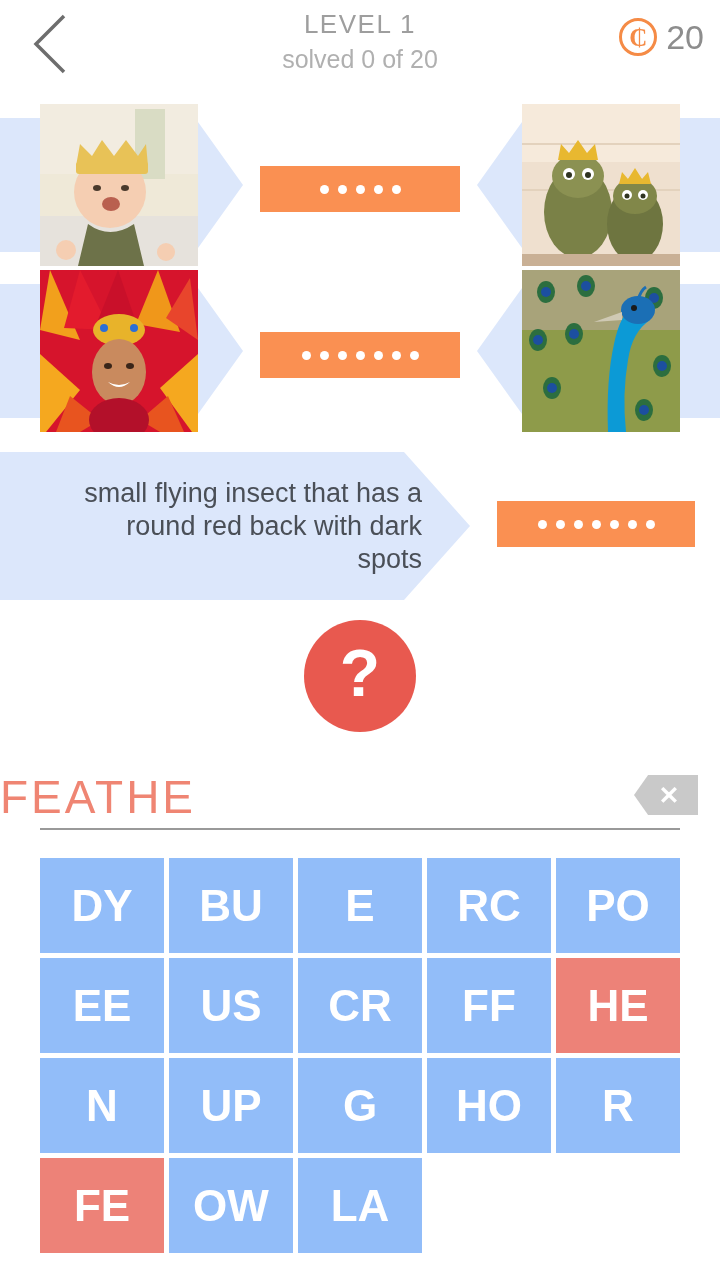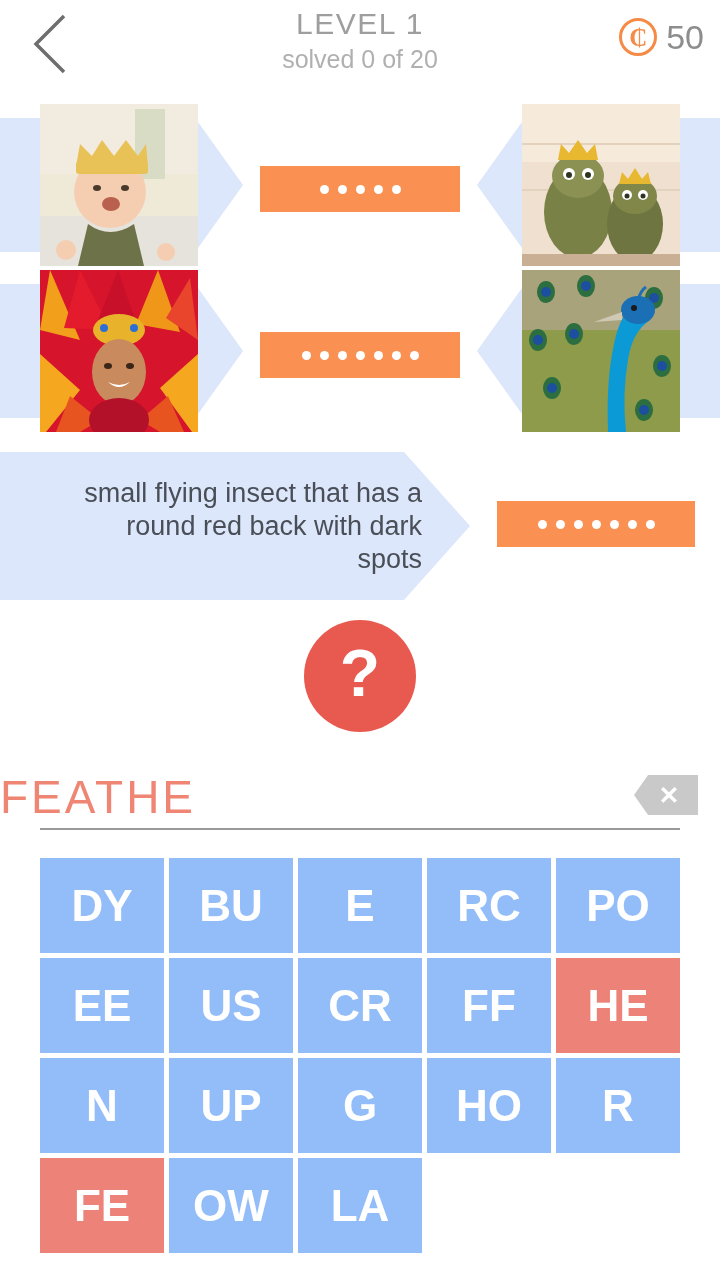--- a/index.html
+++ b/index.html
@@ -16,21 +16,21 @@
   .back-btn {
     position: absolute; left: 18px; top: 8px; width: 64px; height: 72px;
     display: flex; align-items: center; justify-content: center;
   }
   .back-btn svg { display:block; }
   .header-center {
     position: absolute; left: 180px; top: 6px; width: 360px;
     text-align: center; color: #9b9b9b;
   }
   .level-title {
-    font-size: 30px; letter-spacing: 1.5px; color: #9e9e9e;
+    font-size: 26px; letter-spacing: 1.5px; color: #9e9e9e;
     font-weight: 400; line-height: 36px;
   }
   .level-sub {
     font-size: 25px; color: #b0b0b0; font-weight: 400; line-height: 30px; margin-top: 2px;
   }
   .coins {
     position: absolute; right: 16px; top: 12px; height: 50px;
     display: flex; align-items: center; gap: 9px;
   }
   .coin-icon {
@@ -155,21 +155,21 @@
 
     <div class="header-center">
       <div class="level-title">LEVEL 1</div>
       <div class="level-sub">solved 0 of 20</div>
     </div>
 
     <div class="coins">
       <div class="coin-icon">
         <span>₵</span>
       </div>
-      <div class="coin-count">50</div>
+      <div class="coin-count">20</div>
     </div>
   </div>
 
   <div class="puzzle-row row1">
     <div class="side-strip left"></div>
     <div class="side-strip right"></div>
 
     <div class="thumb left">
       <svg width="158" height="162" viewBox="0 0 158 162">
         <rect width="158" height="162" fill="#efe9d8"></rect>

